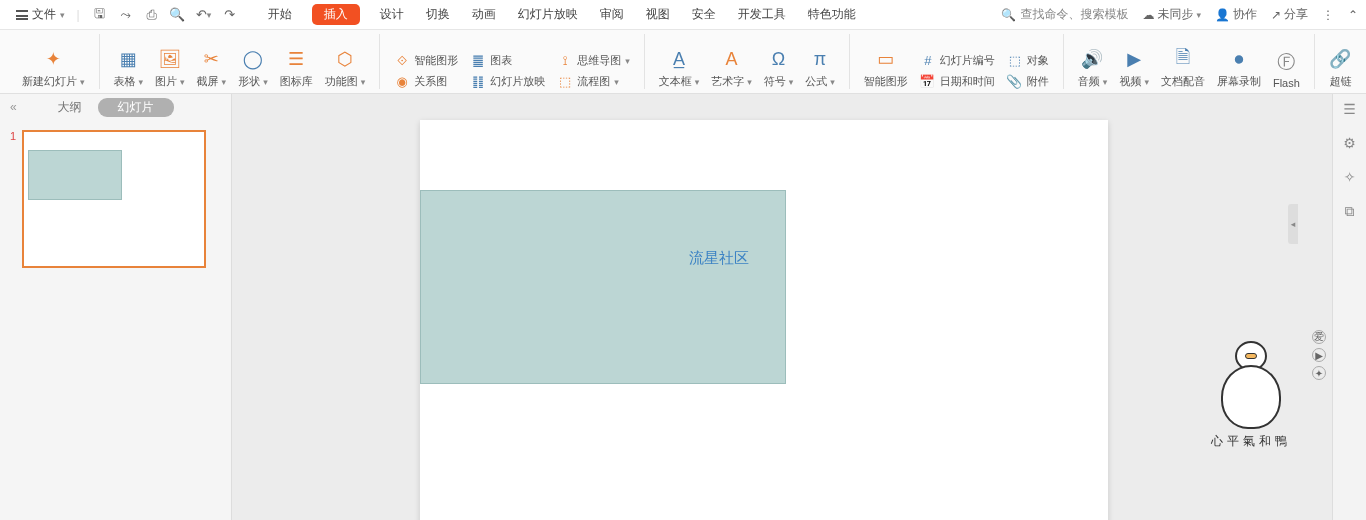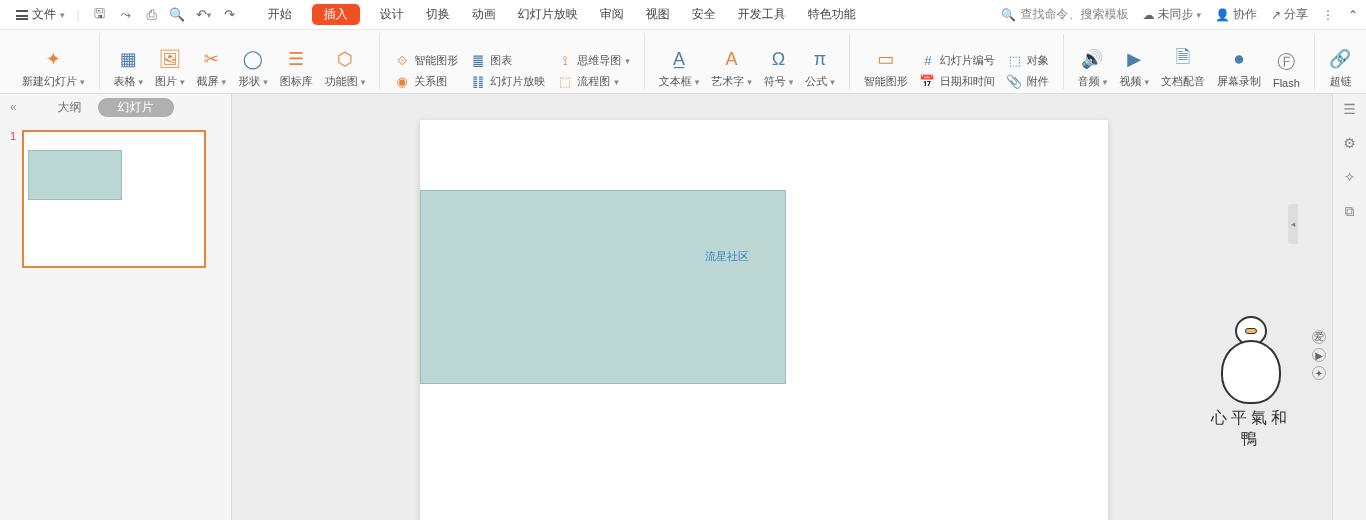--- a/index.html
+++ b/index.html
@@ -44,32 +44,32 @@
 .sh-tab.active { background: #b0b0b0; color: #fff; border-radius: 9px; padding: 1px 20px; }
 .thumbs { flex: 1; padding: 10px; }
 .thumb-row { display: flex; gap: 6px; }
 .thumb-num { font-size: 11px; color: #d44; }
 .thumb { width: 184px; height: 138px; border: 2px solid #e8833a; background: #fff; position: relative; }
 .thumb-shape { position: absolute; left: 4px; top: 18px; width: 94px; height: 50px; background: #bcd6d4; border: 1px solid #9cbdbb; }
 
 .canvas-wrap { flex: 1; position: relative; overflow: hidden; }
 .slide { position: absolute; left: 188px; top: 26px; width: 688px; height: 480px; background: #fff; box-shadow: 0 2px 6px rgba(0,0,0,0.15); }
 .slide-shape { position: absolute; left: 0; top: 70px; width: 366px; height: 194px; background: #bcd6d4; border: 1px solid #9cbdbb; display: flex; align-items: center; justify-content: center; }
-.slide-shape span { position: absolute; right: 36px; top: 58px; color: #3b82c4; font-size: 11px; }
+.slide-shape span { position: absolute; right: 36px; top: 58px; color: #3b82c4; font-size: 15px; }
 
 .rightrail { width: 34px; background: #f3f3f3; border-left: 1px solid #ddd; display: flex; flex-direction: column; align-items: center; padding-top: 6px; gap: 16px; }
 .rightrail .rr { width: 18px; height: 18px; color: #888; cursor: pointer; display: flex; align-items: center; justify-content: center; font-size: 14px; }
 .rr-toggle { position: absolute; right: 34px; top: 110px; width: 10px; height: 40px; background: #ddd; border-radius: 3px 0 0 3px; color: #888; font-size: 9px; display: flex; align-items: center; justify-content: center; cursor: pointer; }
 
 .mascot { position: absolute; right: 40px; bottom: 70px; width: 82px; text-align: center; }
 .duck { width: 60px; height: 64px; margin: 0 auto; position: relative; }
 .duck-body { position: absolute; inset: 0; border: 2px solid #333; border-radius: 50% 50% 45% 45%; background: #fff; }
 .duck-head { position: absolute; top: -24px; left: 14px; width: 32px; height: 30px; border: 2px solid #333; border-radius: 50%; background: #fff; }
 .duck-beak { position: absolute; top: -12px; left: 24px; width: 12px; height: 6px; background: #f4b860; border: 1px solid #333; border-radius: 3px; }
-.mascot-text { font-size: 16px; letter-spacing: 4px; margin-top: 4px; color: #333; }
+.mascot-text { font-size: 12px; letter-spacing: 4px; margin-top: 4px; color: #333; }
 .badges { position: absolute; right: 6px; bottom: 140px; display: flex; flex-direction: column; gap: 4px; font-size: 10px; color: #666; }
 .badges span { border: 1px solid #aaa; border-radius: 50%; width: 14px; height: 14px; display: flex; align-items: center; justify-content: center; }
 </style>
 </head>
 <body>
 
 <div class="menubar">
   <div class="file-btn">
     <span class="bars"></span>
     <span>文件</span>

